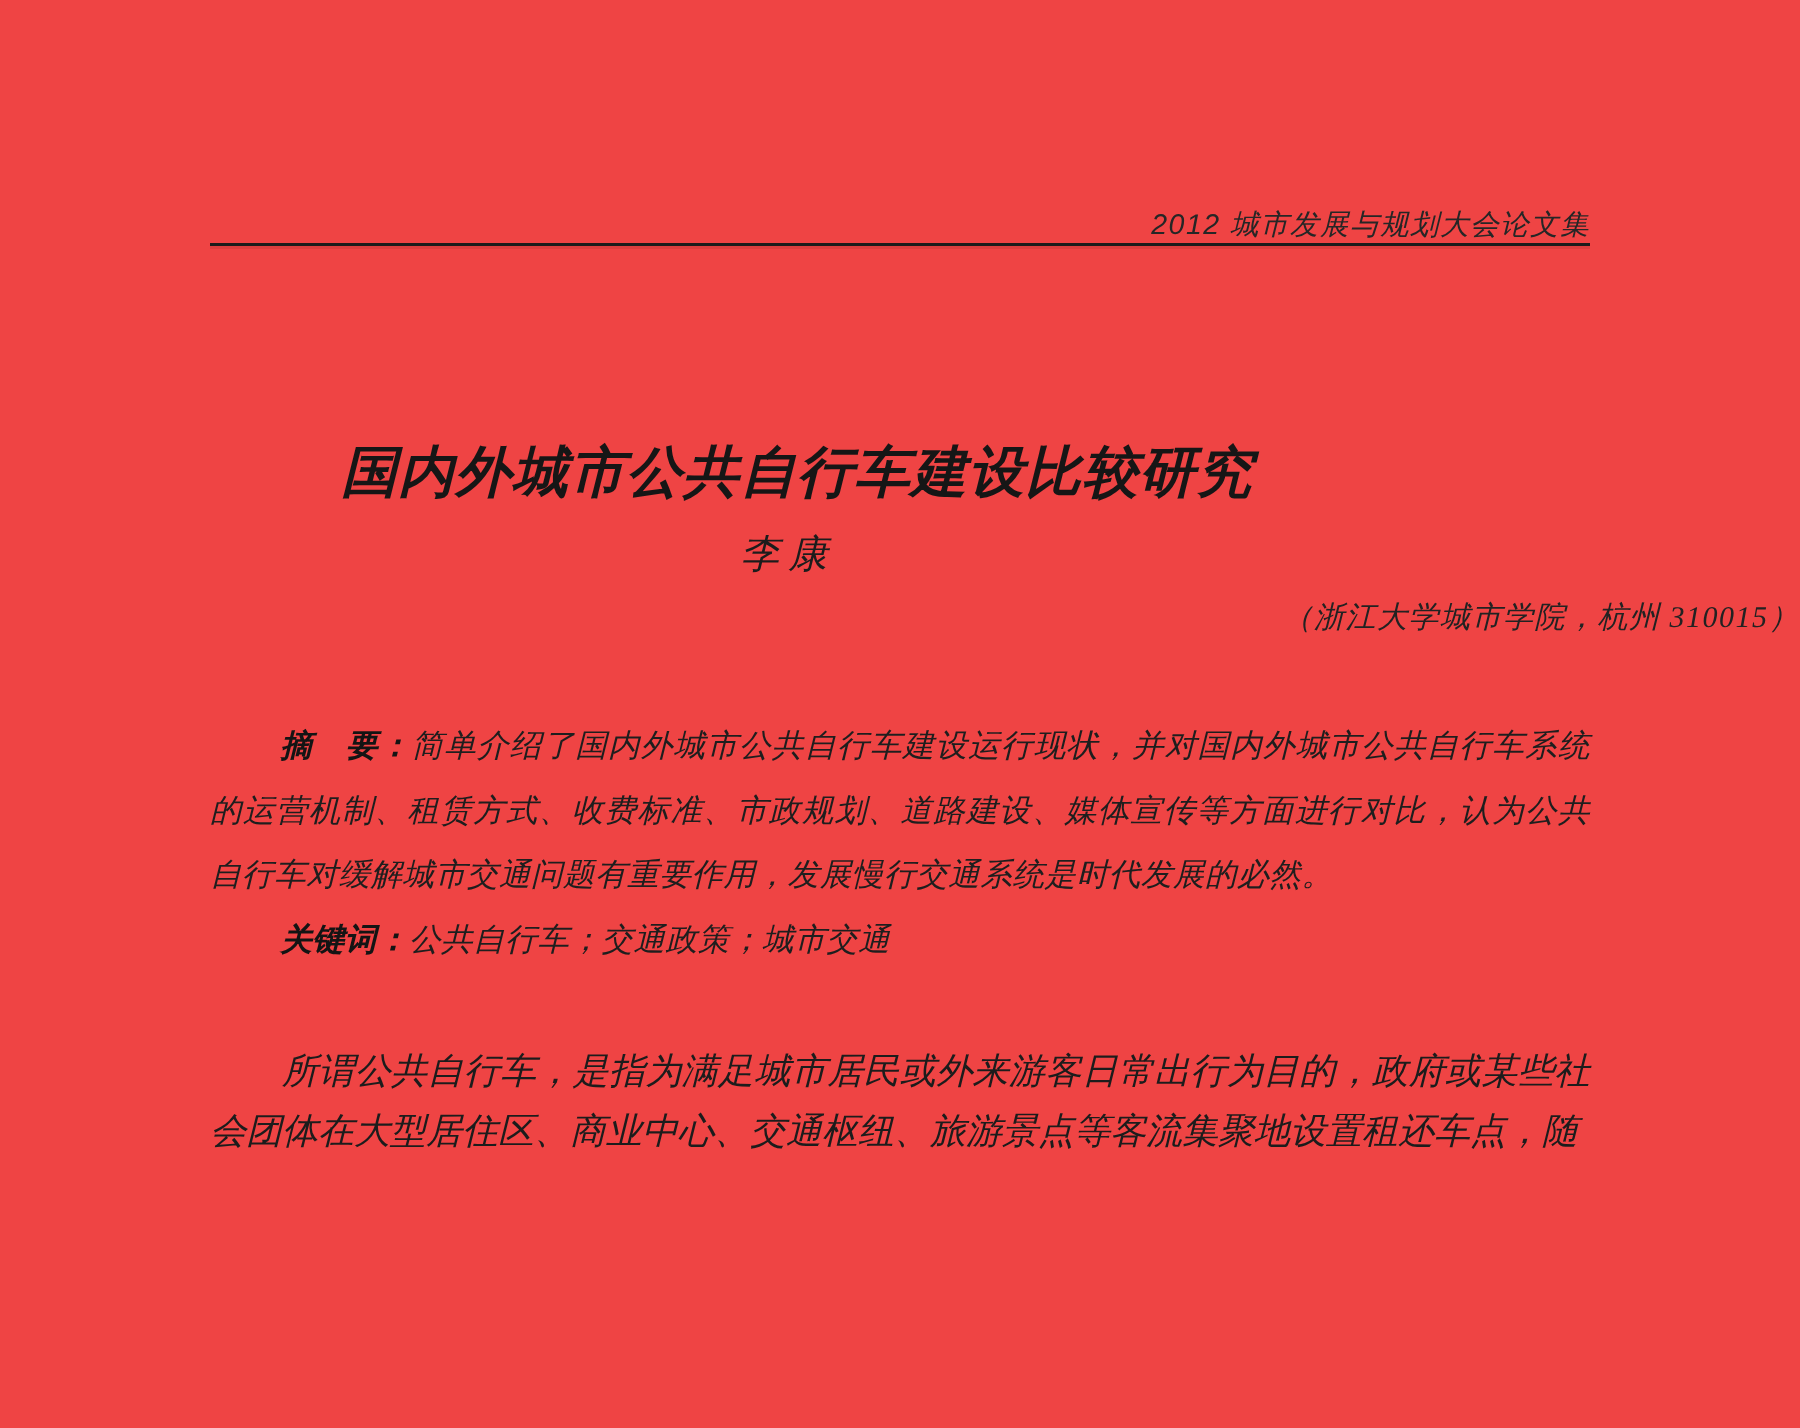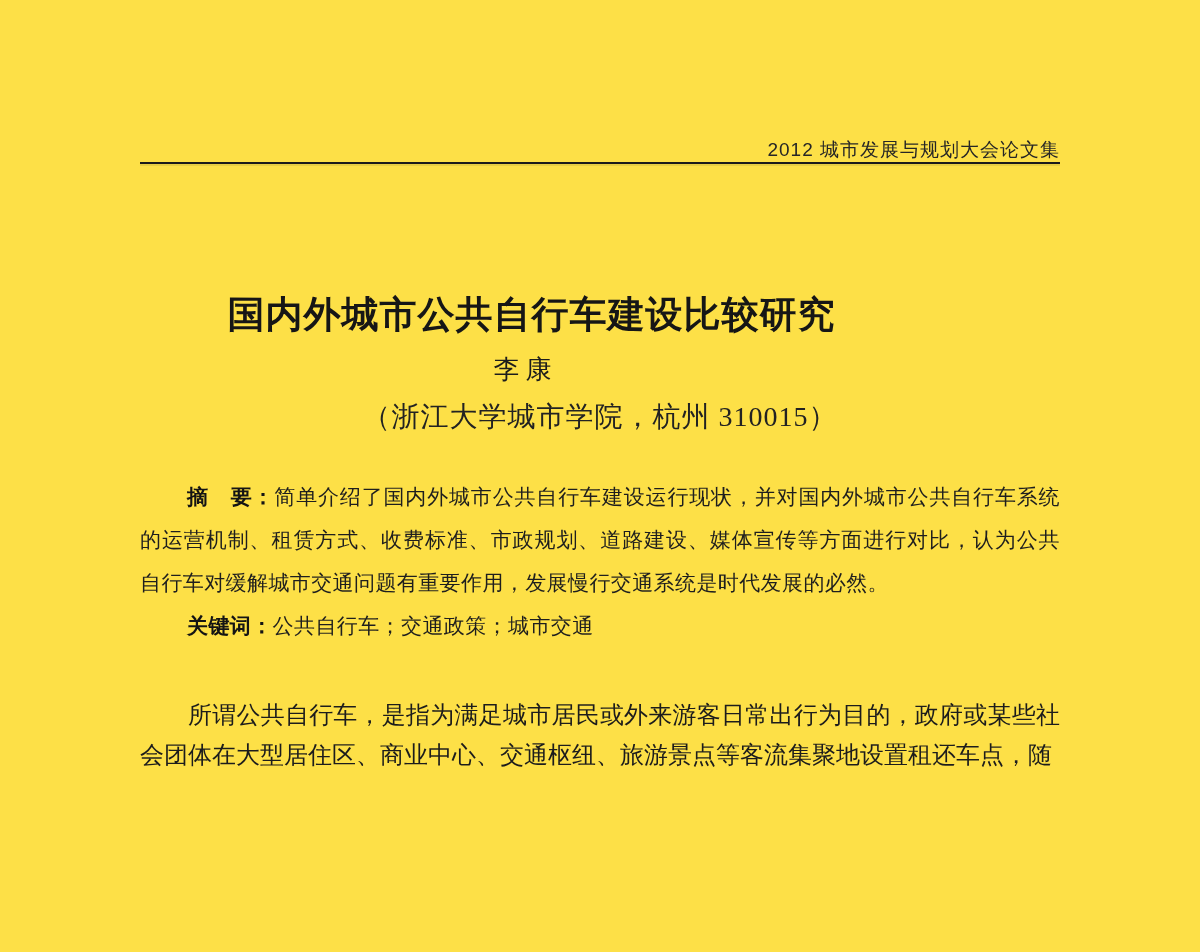--- a/index.html
+++ b/index.html
@@ -5,24 +5,25 @@
   html, body {
     margin: 0;
     padding: 0;
     background: #e9e9e9;
   }
   .page {
     position: relative;
     width: 1200px;
     height: 952px;
     margin: 0 auto;
-    background: #fde047;
+    background: #ef4444;
     overflow: hidden;
     color: #1e1e1e;
     font-family: "Liberation Serif", "DejaVu Serif", serif;
+    font-style: italic;
   }
   .running-header {
     position: absolute;
     top: 137px;
     left: 140px;
     width: 920px;
     text-align: right;
     font-family: "Liberation Sans", "DejaVu Sans", sans-serif;
     font-size: 19px;
     letter-spacing: 1px;
@@ -57,22 +58,22 @@
     text-align: center;
     font-size: 26px;
     letter-spacing: 6px;
     color: #1c1c1c;
   }
   .affiliation {
     position: absolute;
     top: 398px;
     left: 0;
     width: 1200px;
-    text-align: center;
-    font-size: 28px;
+    text-align: right;
+    font-size: 20px;
     letter-spacing: 1px;
     color: #222222;
   }
   .abstract-block {
     position: absolute;
     top: 476px;
     left: 140px;
     width: 920px;
     font-size: 21px;
     line-height: 43px;

